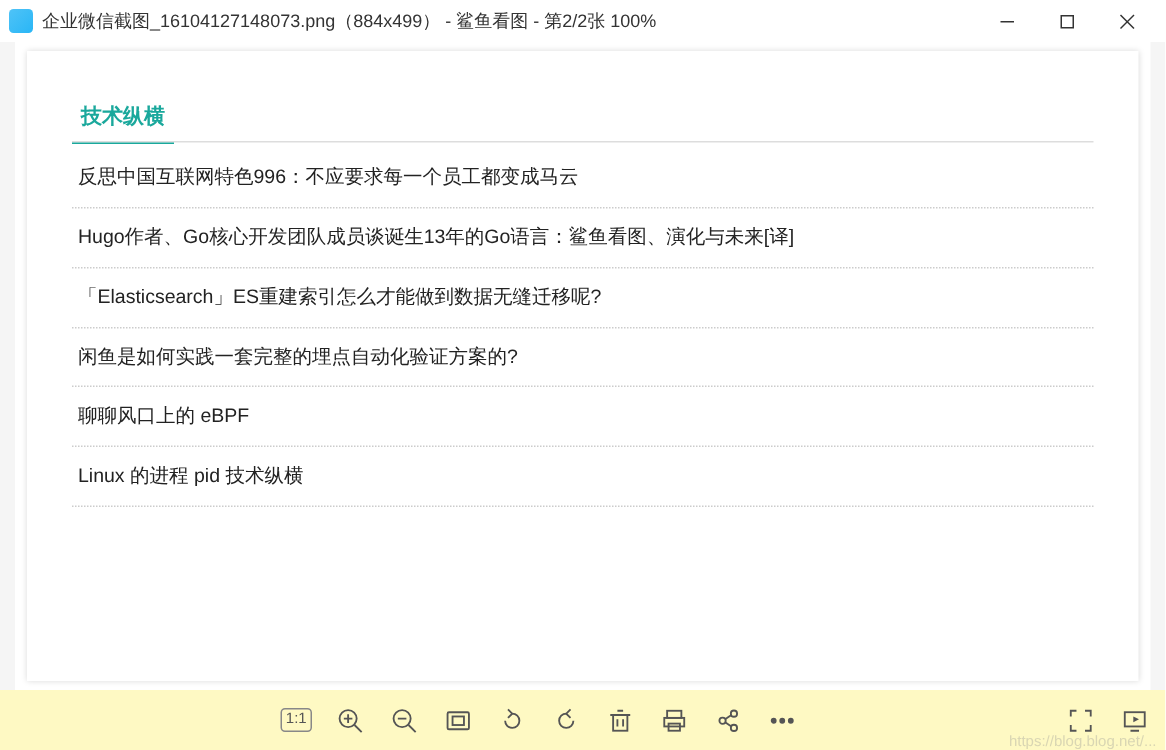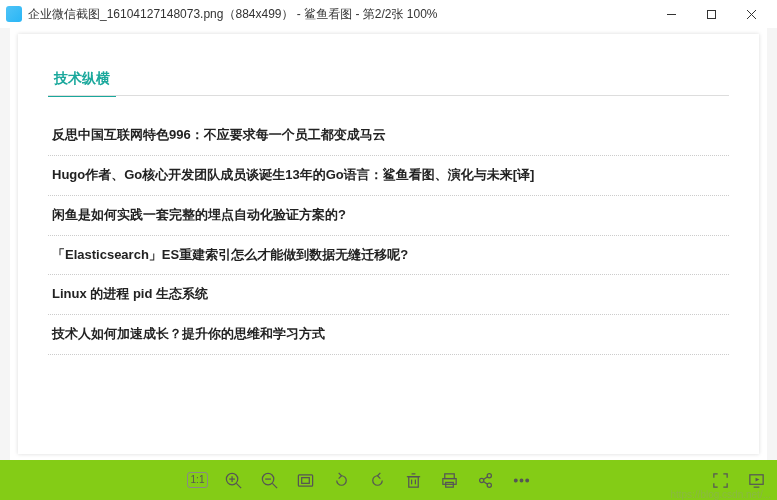--- a/index.html
+++ b/index.html
@@ -65,42 +65,42 @@
     color: #1aa89c;
     font-size: 14px;
     font-weight: bold;
     padding: 0 6px 8px 6px;
     border-bottom: 1px solid #1aa89c;
     display: inline-block;
     margin-bottom: -1px;
   }
   .tab-line {
     border-bottom: 1px solid #ddd;
-    margin-bottom: 20px;
+    margin-bottom: 4px;
     width: 100%;
     position: relative;
   }
   .tab-line .tab-header { position: relative; top: 1px; }
   .article-list { }
   .article-item {
     font-size: 13px;
-    font-weight: bold;
+    font-weight: normal;
     color: #222;
     padding: 10px 4px;
     border-bottom: 1px dotted #ccc;
     line-height: 1.45;
   }
   .bottom-toolbar {
     position: absolute;
     left: 0; right: 0; bottom: 0;
     height: 40px;
     display: flex;
     align-items: center;
     padding: 0 10px;
-    background: #84cc16;
+    background: #fef9c3;
   }
   .toolbar-center {
     flex: 1;
     display: flex;
     align-items: center;
     justify-content: center;
     gap: 14px;
   }
   .toolbar-right {
     display: flex;
@@ -153,24 +153,24 @@
   <div class="side-strip left"></div>
   <div class="side-strip right"></div>
 
   <div class="page">
     <div class="tab-line">
       <span class="tab-header">技术纵横</span>
     </div>
     <div class="article-list">
       <div class="article-item">反思中国互联网特色996：不应要求每一个员工都变成马云</div>
       <div class="article-item">Hugo作者、Go核心开发团队成员谈诞生13年的Go语言：鲨鱼看图、演化与未来[译]</div>
+      <div class="article-item">「Elasticsearch」ES重建索引怎么才能做到数据无缝迁移呢?</div>
       <div class="article-item">闲鱼是如何实践一套完整的埋点自动化验证方案的?</div>
-      <div class="article-item">「Elasticsearch」ES重建索引怎么才能做到数据无缝迁移呢?</div>
-      <div class="article-item">Linux 的进程 pid 生态系统</div>
-      <div class="article-item">技术人如何加速成长？提升你的思维和学习方式</div>
+      <div class="article-item">聊聊风口上的 eBPF</div>
+      <div class="article-item">Linux 的进程 pid 技术纵横</div>
     </div>
   </div>
 </div>
 
 <div class="bottom-toolbar">
   <div class="toolbar-center">
     <div class="tb-btn text">1:1</div>
     <div class="tb-btn">
       <svg viewBox="0 0 20 20">
           <circle cx="8.5" cy="8.5" r="6"></circle>
@@ -249,13 +249,13 @@
     <div class="tb-btn">
       <svg viewBox="0 0 20 20">
           <rect x="3" y="4" width="14" height="10"></rect>
           <polygon points="9,7 13,9 9,11" fill="#555" stroke="none"></polygon>
           <line x1="7" y1="17" x2="13" y2="17"></line>
         </svg>
     </div>
   </div>
 </div>
 
-<div class="watermark">https://blog.csdn.net/...</div>
+<div class="watermark">https://blog.blog.net/...</div>
 
 </body></html>

